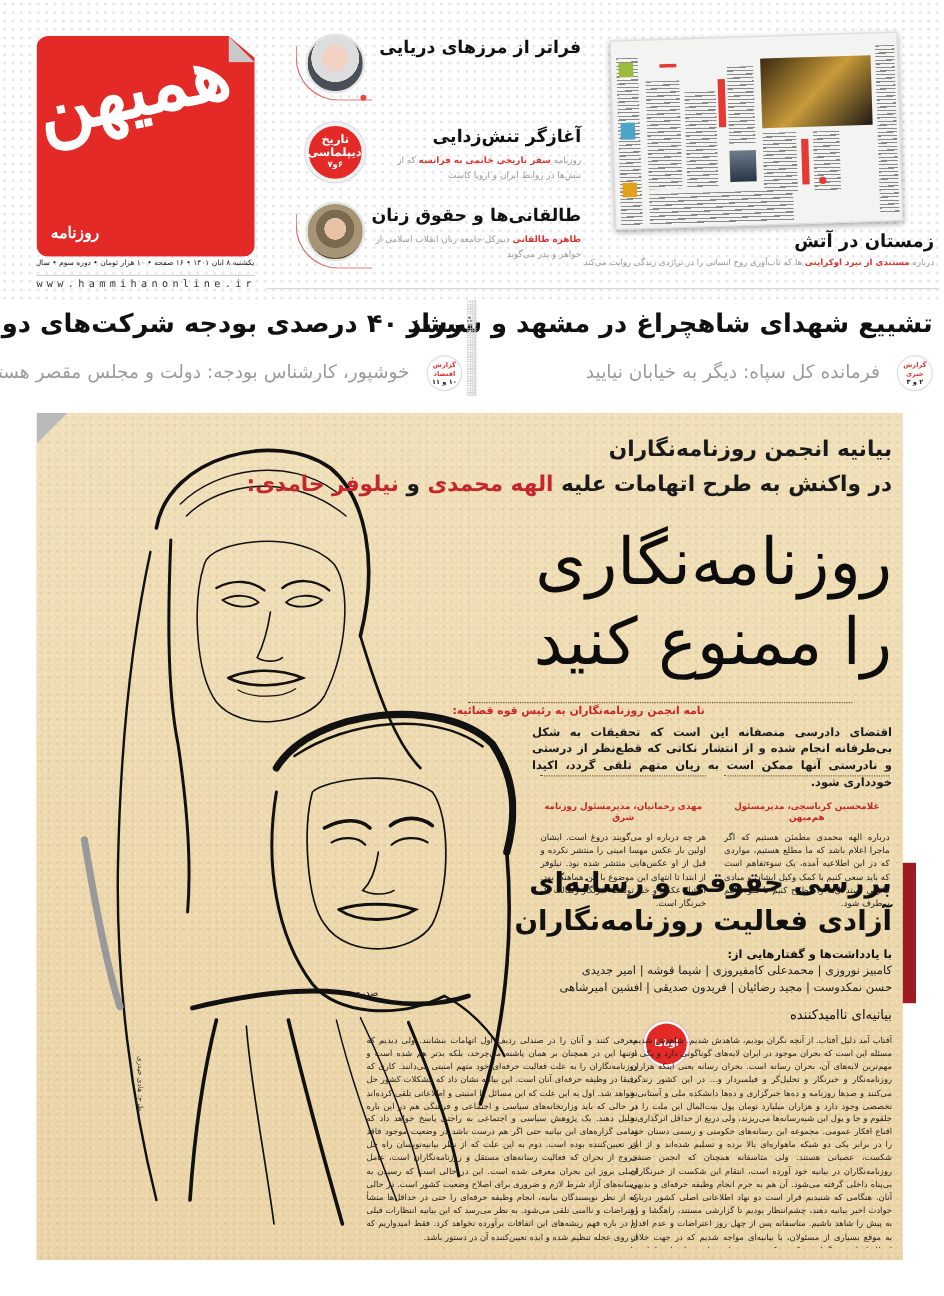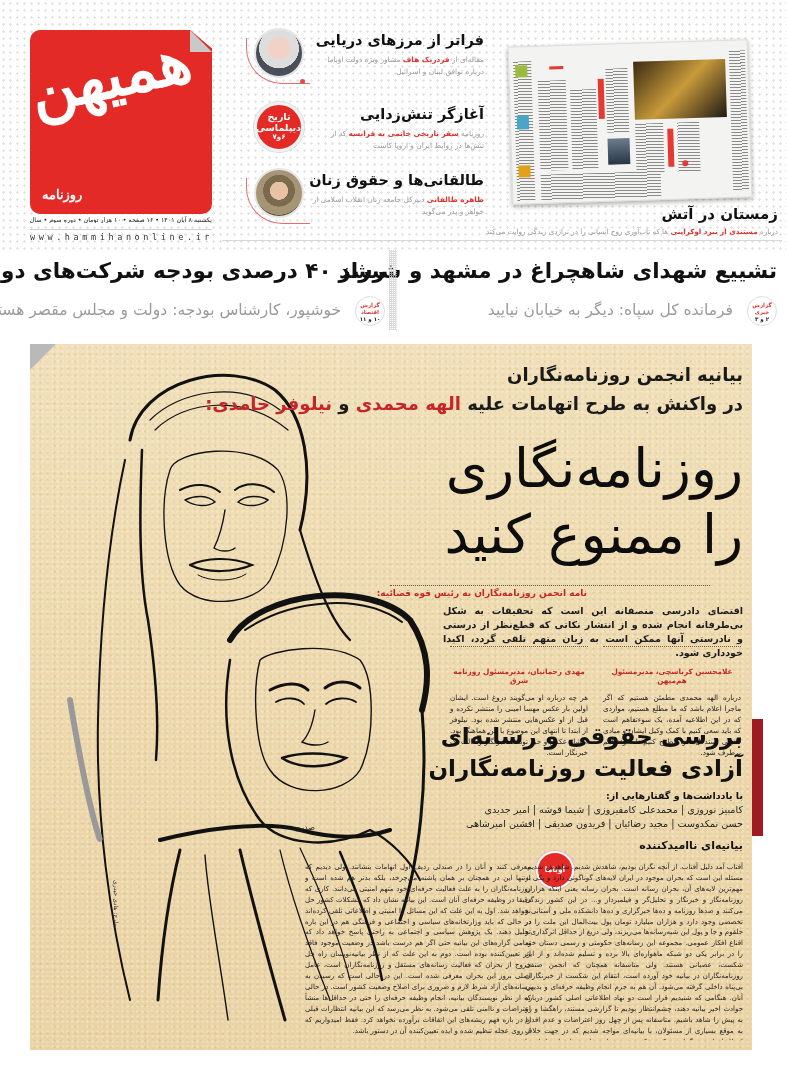--- a/index.html
+++ b/index.html
@@ -70,21 +70,21 @@
   .badge-round {
     position: absolute; left: 18px; top: 4px; width: 50px; height: 50px; border-radius: 50%;
     background: #e42a26; color: #fff; text-align: center; font-weight: bold;
     border: 3px solid #f2f2f2; box-shadow: 0 0 0 1px #ddd;
   }
   .badge-round .l1 { font-size: 9.5px; line-height: 11px; margin-top: 6px; display: block; }
   .badge-round .l2 { font-size: 9.5px; line-height: 11px; display: block; }
   .badge-round .l3 { font-size: 7px; line-height: 9px; display: block; }
 
   
-  #preview { position: absolute; left: 500px; top: 35px; width: 282px; height: 212px; }
+  #preview { position: absolute; left: 500px; top: 22px; width: 282px; height: 212px; }
   #preview-img {
     position: absolute; left: 10px; top: 8px; width: 240px; height: 158px; background: #f3f3f1;
     transform: rotate(-1.8deg); box-shadow: 0 2px 5px rgba(0,0,0,.35); overflow: hidden; border: 1px solid #ddd;
   }
   .pv-col { position: absolute; background: repeating-linear-gradient(to bottom, #8a8a8a 0 1px, transparent 1px 3px); }
   .pv-photo { position: absolute; background: linear-gradient(135deg, #3a2a12, #c89a3a 50%, #1f1a14); }
   .pv-red { position: absolute; background: #e53a33; }
   .pv-thumb { position: absolute; background: #4aa5c8; }
   #preview-title {
     position: absolute; right: 4px; top: 170px; font-size: 15px; font-weight: bold; color: #111;
@@ -141,21 +141,21 @@
   .quote-col .qb { margin-top: 7px; font-size: 7.2px; line-height: 11px; text-align: justify; text-align-last: right; color: #222; }
   #quote-right { right: 46px; }
   #quote-left { right: 199px; }
 
   #red-bar { position: absolute; left: 752px; top: 719px; width: 11px; height: 117px; background: #9e1b22; }
 
   #section-title { position: absolute; right: 44px; top: 720px; font-size: 23px; line-height: 32px; font-weight: bold; color: #111; text-align: right; white-space: nowrap; }
   #contrib-label { position: absolute; right: 44px; top: 790px; font-size: 9.5px; font-weight: bold; color: #111; }
   #contrib-names { position: absolute; right: 44px; top: 803px; width: 300px; font-size: 9.6px; line-height: 14px; color: #1a1a1a; text-align: right; }
 
-  #oped-title { position: absolute; right: 44px; top: 839px; font-size: 11px; font-weight: bold; color: #111; }
+  #oped-title { position: absolute; right: 44px; top: 839px; font-size: 11px; font-weight: normal; color: #111; }
   #oped-badge {
     position: absolute; left: 538px; top: 853px; width: 34px; height: 34px; border-radius: 50%;
     background: #e42a26; color: #fff; font-size: 7.5px; font-weight: bold; text-align: center; line-height: 34px;
     box-shadow: 0 0 0 2px #fff, 0 0 0 3px #e6b8b8;
   }
   .oped-col { position: absolute; top: 862px; width: 218px; font-size: 7px; line-height: 10.9px; text-align: justify; text-align-last: right; color: #1d1d1d; }
   #oped-right { right: 44px; }
   #oped-left { right: 256px; width: 226px; }
 </style>
 </head>
@@ -171,21 +171,20 @@
   <div id="issue-line">یکشنبه ۸ آبان ۱۴۰۱ • ۱۶ صفحه • ۱۰ هزار تومان • دوره سوم • سال یکم • شماره ۸۵</div>
   <div id="site-url">www.hammihanonline.ir</div>
   <div id="masthead-rule"></div>
 
   <div id="teasers">
     <div class="teaser" style="top:2px">
       <div class="arc"></div>
       <div class="arc-dot"></div>
       <div class="thumb man"></div>
       <div class="title">فراتر از مرزهای دریایی</div>
-      <div class="desc"><span>مقاله‌ای از </span><span class="hl">فردریک هاف</span><span> مشاور ویژه دولت اوباما درباره توافق لبنان و اسرائیل</span></div>
     </div>
     <div class="teaser" style="top:76px">
       <div class="badge-round">
         <span class="l1">تاریخ</span>
         <span class="l2">دیپلماسی</span>
         <span class="l3">۶و۷</span>
       </div>
       <div class="title">آغازگر تنش‌زدایی</div>
       <div class="desc"><span>روزنامه </span><span class="hl">سفر تاریخی خاتمی به فرانسه</span><span> که از تنش‌ها در روابط ایران و اروپا کاست</span></div>
     </div>

